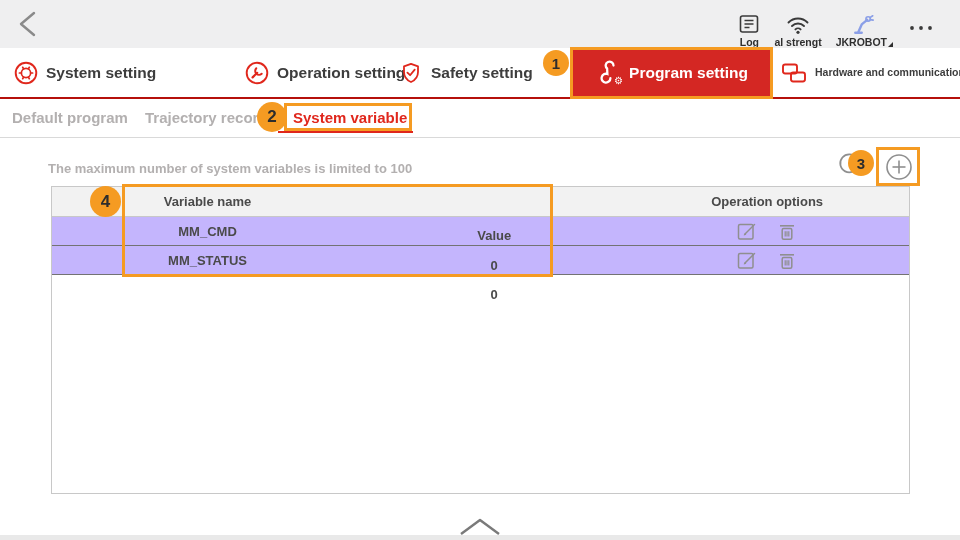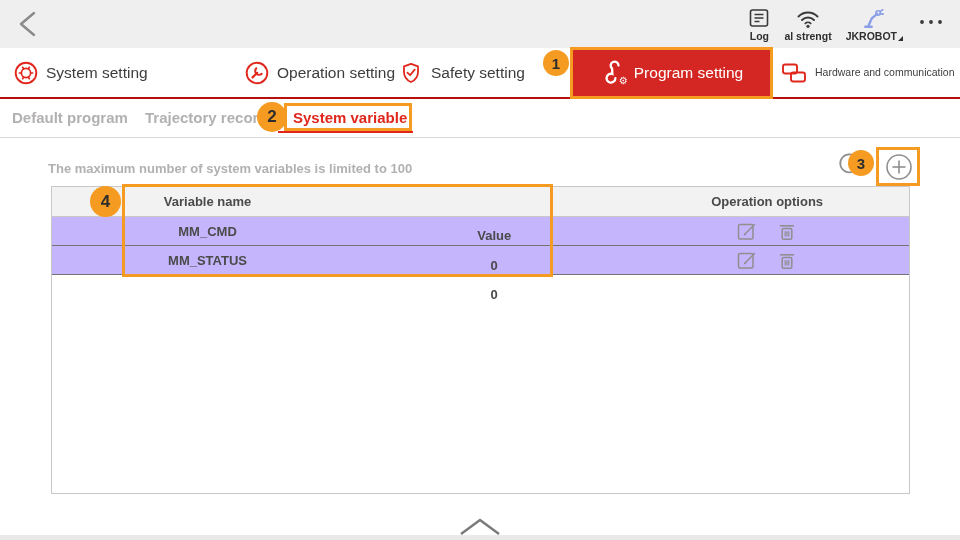--- a/index.html
+++ b/index.html
@@ -2,30 +2,30 @@
 <html><head>
 <meta charset="utf-8">
 <style>
   html,body{margin:0;padding:0;}
   body{font-family:"Liberation Sans",sans-serif;background:#fff;}
   .screen{position:relative;width:960px;height:540px;background:#fff;overflow:hidden;}
 
   
   .topbar{position:absolute;left:0;top:0;width:960px;height:48px;background:#efeff0;}
   .back-btn{position:absolute;left:16px;top:10px;width:24px;height:28px;cursor:pointer;}
-  .topbar-right{position:absolute;right:6px;top:2px;height:46px;display:flex;align-items:flex-start;}
+  .topbar-right{position:absolute;right:16px;top:2px;height:46px;display:flex;align-items:flex-end;}
   .tb-item{display:flex;flex-direction:column;align-items:center;margin:0 7px;padding-top:5px;}
   .tb-label{font-size:10.5px;font-weight:600;color:#2f2f2f;margin-top:1px;white-space:nowrap;display:flex;align-items:flex-end;}
   .caret{width:0;height:0;border-bottom:5px solid #2f2f2f;border-left:5px solid transparent;margin-left:1px;margin-bottom:1px;}
   .tb-more{display:flex;align-items:center;height:40px;margin:0 10px 0 8px;}
 
   
   .navbar{position:absolute;left:0;top:48px;width:960px;height:49px;background:#fff;border-bottom:2px solid #b5100b;}
   .nav-tab{position:absolute;top:0;height:49px;display:flex;align-items:center;gap:8px;cursor:pointer;}
-  .nav-label{font-size:15.5px;font-weight:normal;color:#3d3d3d;white-space:nowrap;}
+  .nav-label{font-size:15.5px;font-weight:bold;color:#3d3d3d;white-space:nowrap;}
   .nav-tab.active{background:#d42723;justify-content:center;}
   .nav-tab.active .nav-label{color:#fff;}
   .nav-label.small{font-size:10.5px;width:150px;white-space:normal;line-height:1.1;}
   .icon-circle{position:relative;width:24px;height:24px;flex:0 0 auto;}
   .prog-icon{position:relative;width:26px;height:26px;}
   .prog-gear{position:absolute;right:-2px;bottom:0px;font-size:10px;color:#fff;line-height:1;}
 
   
   .subtabs{position:absolute;left:0;top:99px;width:960px;height:38px;background:#fff;border-bottom:1px solid #d9d9d9;text-align:right;}
   .subtab{position:absolute;top:0;height:37px;display:flex;align-items:center;font-size:15px;font-weight:bold;color:#b3b0b0;cursor:pointer;white-space:nowrap;}

